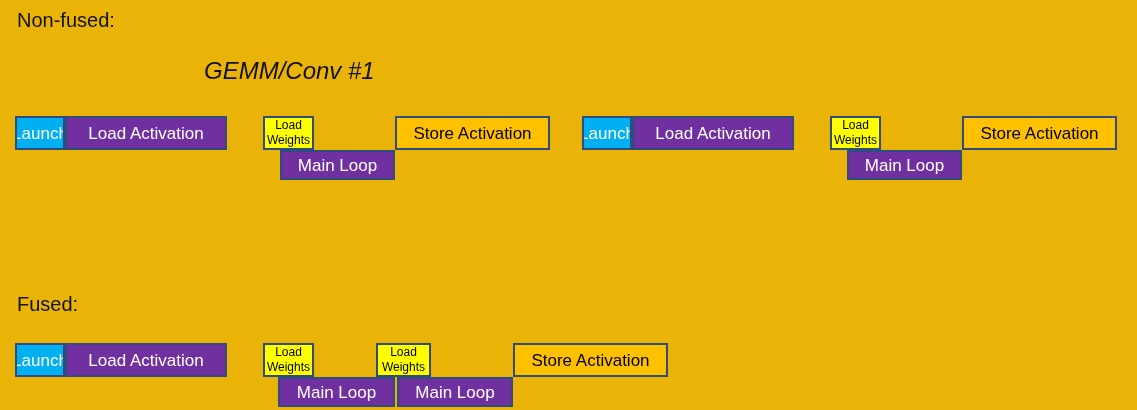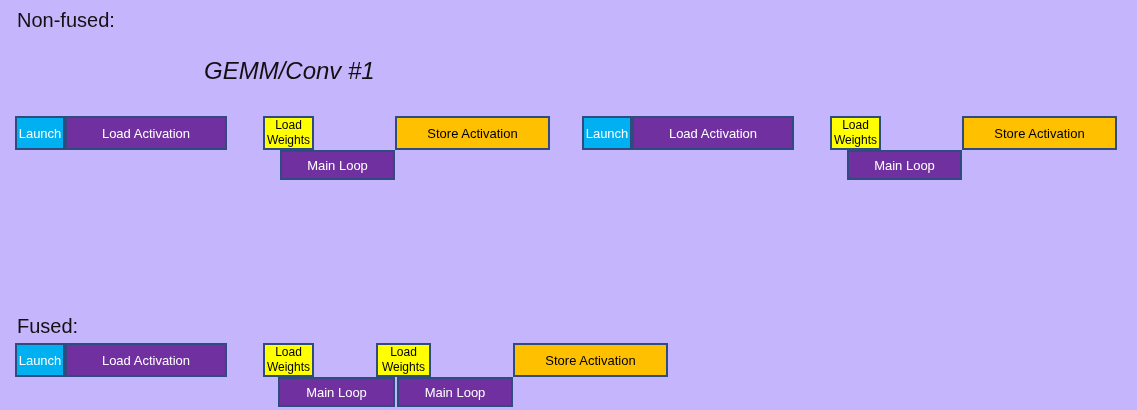--- a/index.html
+++ b/index.html
@@ -1,21 +1,21 @@
 <!DOCTYPE html>
 <html><head>
 <meta charset="utf-8">
 <style>
   html, body { margin: 0; padding: 0; }
   body { font-family: "Liberation Sans", sans-serif; }
   #canvas {
     position: relative;
     width: 1137px;
     height: 410px;
-    background: #c4b5fd;
+    background: #eab308;
     overflow: hidden;
   }
   .section-title {
     position: absolute;
     font-size: 20px;
     color: #111111;
     white-space: nowrap;
   }
   .group-title {
     position: absolute;
@@ -25,21 +25,21 @@
     font-style: italic;
   }
   .bar {
     position: absolute;
     box-sizing: border-box;
     border: 2px solid #2E4D7E;
     display: flex;
     align-items: center;
     justify-content: center;
     text-align: center;
-    font-size: 13px;
+    font-size: 17px;
     line-height: 15px;
     overflow: hidden;
   }
   .bar.light { color: #ffffff; }
   .bar.dark  { color: #000000; }
   .bar.weights { font-size: 12px; line-height: 15px; padding: 0 1px; margin-left: 36px; }
   .row-top1  { top: 116px; height: 34px; }
   .row-loop1 { top: 150px; height: 30px; }
   .row-top2  { top: 343px; height: 34px; }
   .row-loop2 { top: 377px; height: 30px; }
@@ -59,21 +59,21 @@
   <div class="bar dark weights row-top1" style="left: 227px; width: 51px; background: rgb(255, 255, 0);">Load Weights</div>
   <div class="bar light row-loop1" style="left: 280px; width: 115px; background: rgb(112, 48, 160);">Main Loop</div>
   <div class="bar dark row-top1" style="left: 395px; width: 155px; background: rgb(255, 192, 0);">Store Activation</div>
 
   <div class="bar light row-top1" style="left: 582px; width: 50px; background: rgb(0, 176, 240);">Launch</div>
   <div class="bar light row-top1" style="left: 632px; width: 162px; background: rgb(112, 48, 160);">Load Activation</div>
   <div class="bar dark weights row-top1" style="left: 794px; width: 51px; background: rgb(255, 255, 0);">Load Weights</div>
   <div class="bar light row-loop1" style="left: 847px; width: 115px; background: rgb(112, 48, 160);">Main Loop</div>
   <div class="bar dark row-top1" style="left: 962px; width: 155px; background: rgb(255, 192, 0);">Store Activation</div>
 
-  <div class="section-title" style="left:17px; top:293px;margin-top:22px;">Fused:</div>
+  <div class="section-title" style="left:17px; top:293px;">Fused:</div>
 
   <div class="bar light row-top2" style="left: 15px; width: 50px; background: rgb(0, 176, 240);">Launch</div>
   <div class="bar light row-top2" style="left: 65px; width: 162px; background: rgb(112, 48, 160);">Load Activation</div>
   <div class="bar dark weights row-top2" style="left: 227px; width: 51px; background: rgb(255, 255, 0);">Load Weights</div>
   <div class="bar light row-loop2" style="left: 278px; width: 117px; background: rgb(112, 48, 160);">Main Loop</div>
   <div class="bar dark weights row-top2" style="left: 340px; width: 55px; background: rgb(255, 255, 0);">Load Weights</div>
   <div class="bar light row-loop2" style="left: 397px; width: 116px; background: rgb(112, 48, 160);">Main Loop</div>
   <div class="bar dark row-top2" style="left: 513px; width: 155px; background: rgb(255, 192, 0);">Store Activation</div>
 
 </div>

